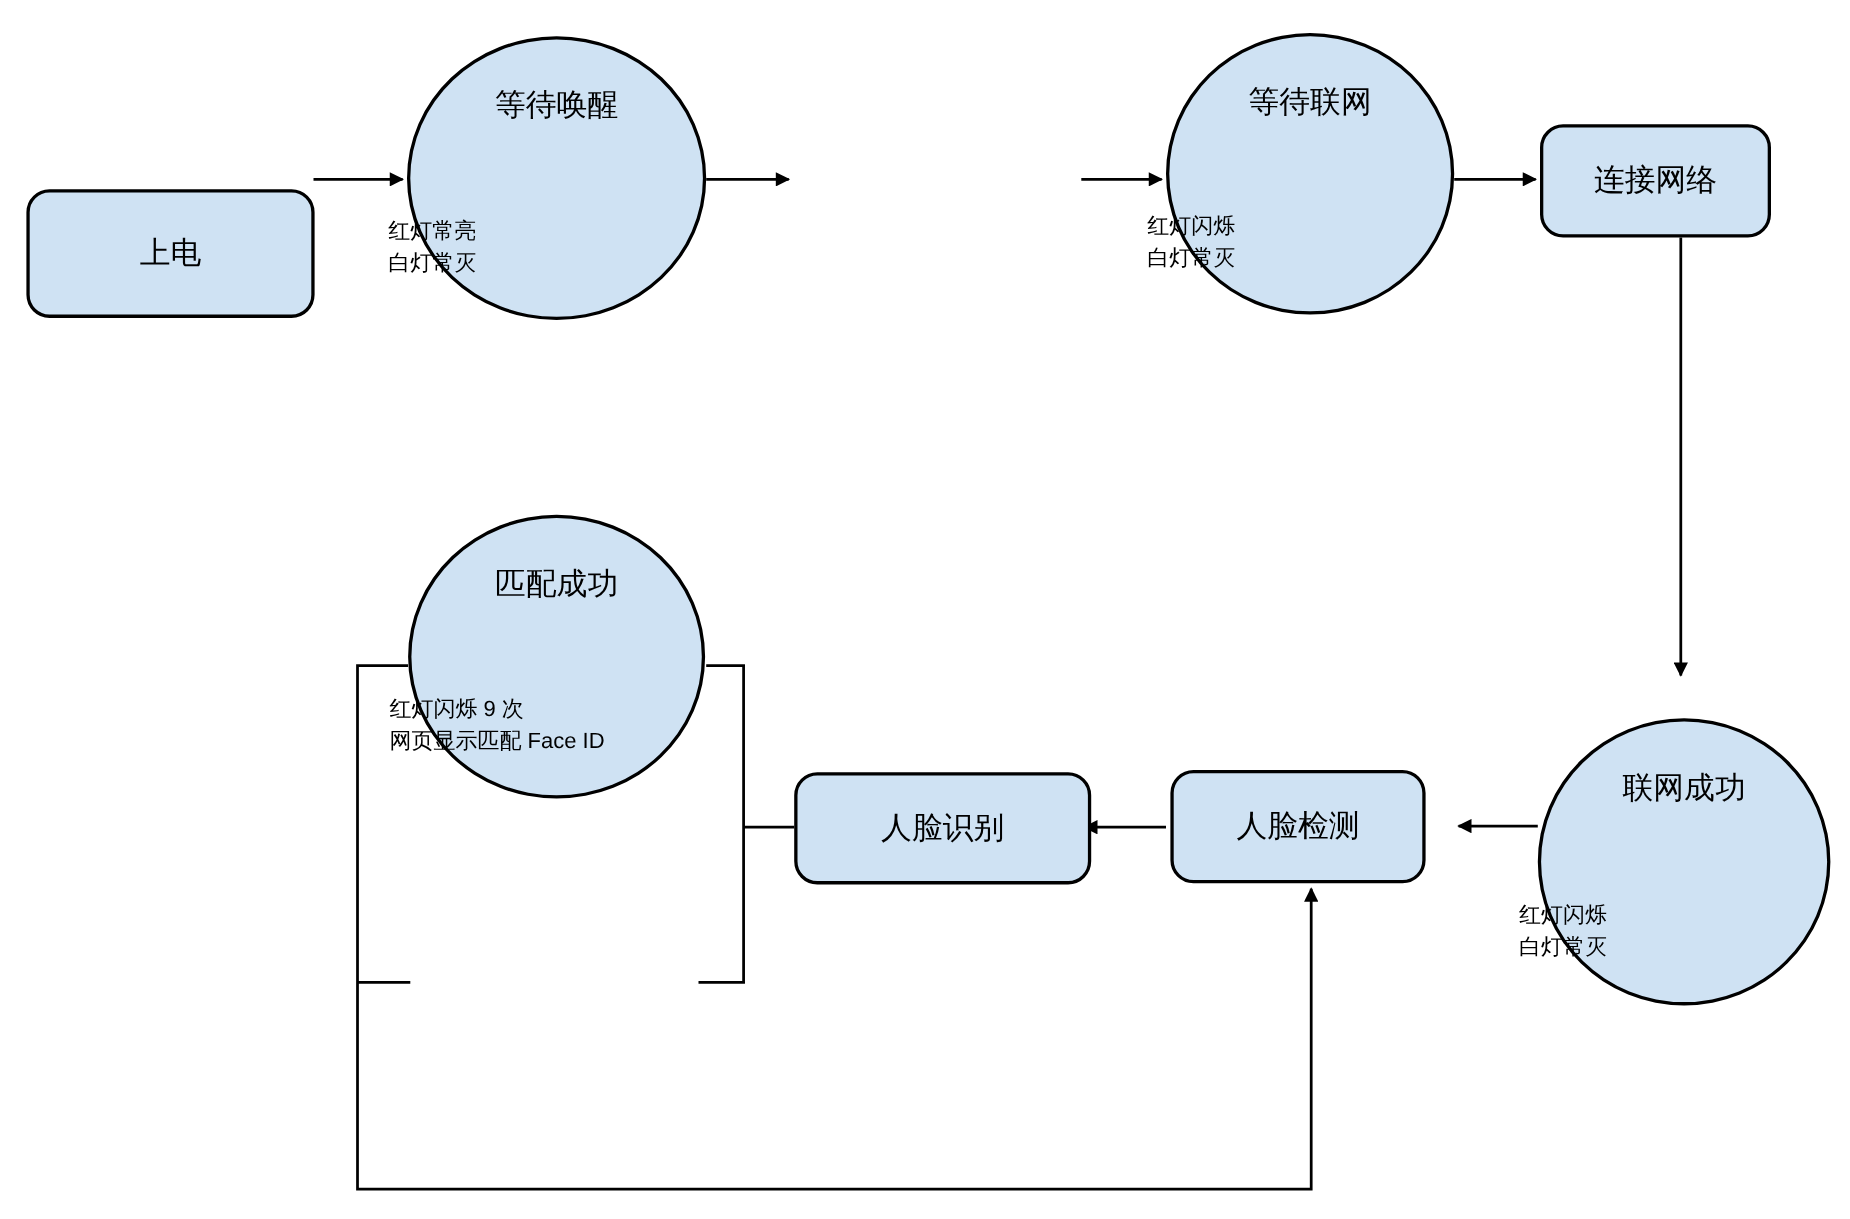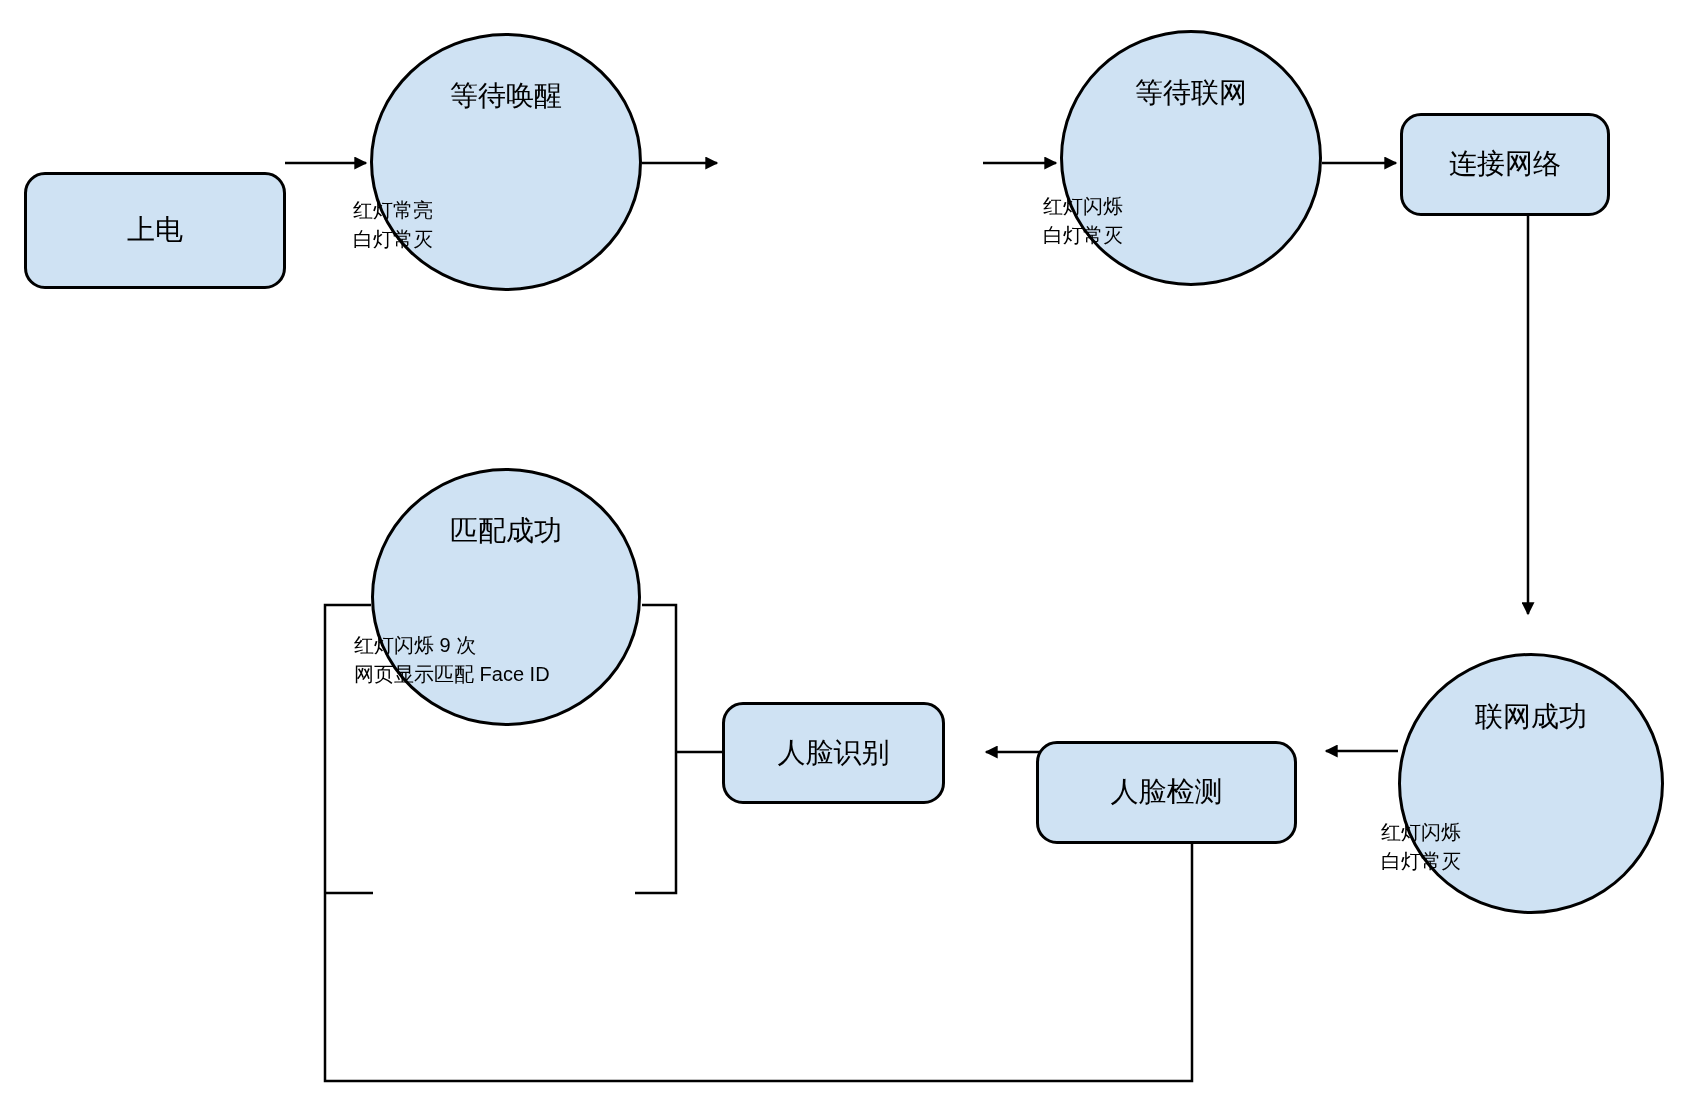--- a/index.html
+++ b/index.html
@@ -68,22 +68,22 @@
     white-space: pre-line;
   }
   .ellipse.note-low .node-note {
     top: 77%;
   }
 
   
   #node-power-on        { left: 24px;   top: 129px; width: 262px; height: 117px; margin-top: 43px; }
   #node-voice-wake      { left: 721px;  top: 114px; width: 262px; height: 102px; }
   #node-connect-network { left: 1400px; top: 113px; width: 210px; height: 103px; }
-  #node-face-recognition{ left: 722px;  top: 702px; width: 223px; height: 102px; justify-content: center; }
-  #node-face-detection  { left: 1036px; top: 700px; width: 261px; height: 103px; margin-top: 41px; }
+  #node-face-recognition{ left: 722px;  top: 702px; width: 270px; height: 102px; justify-content: center; }
+  #node-face-detection  { left: 1064px; top: 700px; width: 232px; height: 103px; }
 
   #node-wait-wake       { left: 370px;  top: 33px;  width: 272px; height: 258px; }
   #node-wait-network    { left: 1060px; top: 30px;  width: 262px; height: 256px; }
   #node-network-success { left: 1398px; top: 653px; width: 266px; height: 261px; }
   #node-match-success   { left: 371px;  top: 468px; width: 270px; height: 258px; }
   #node-match-fail      { left: 373px;  top: 764px; width: 262px; height: 259px; }
 </style>
 </head>
 <body>
 

